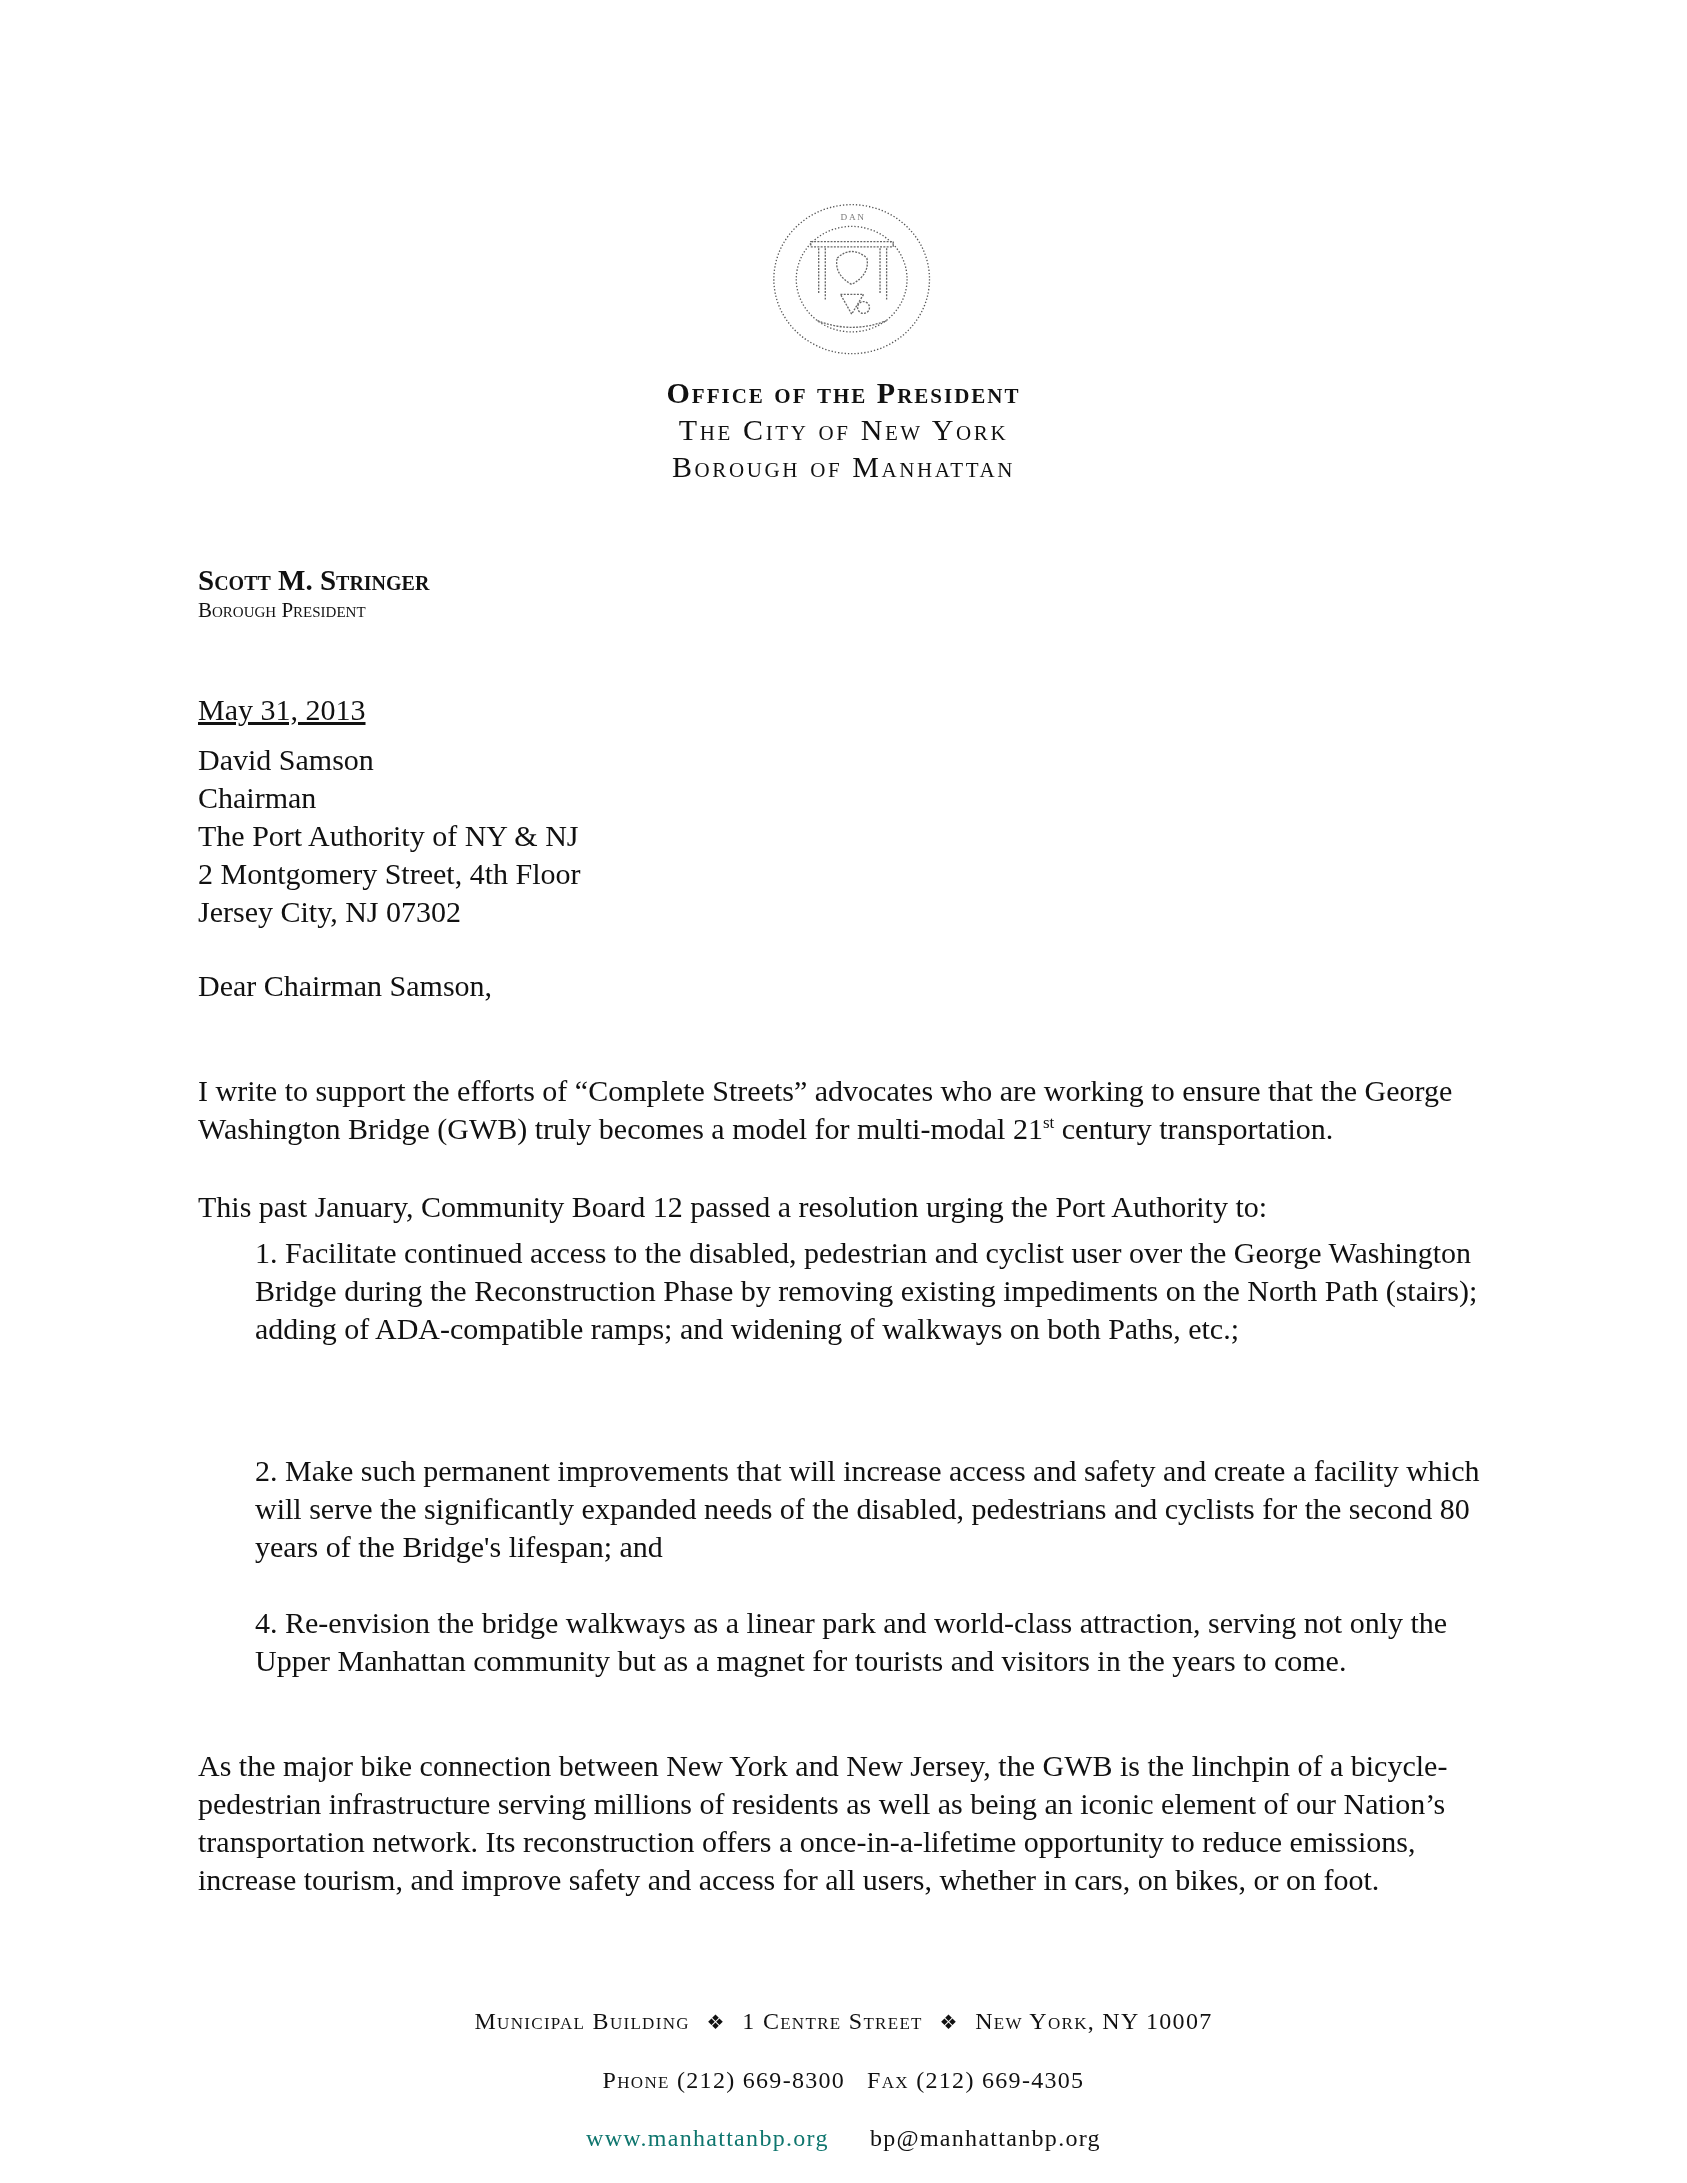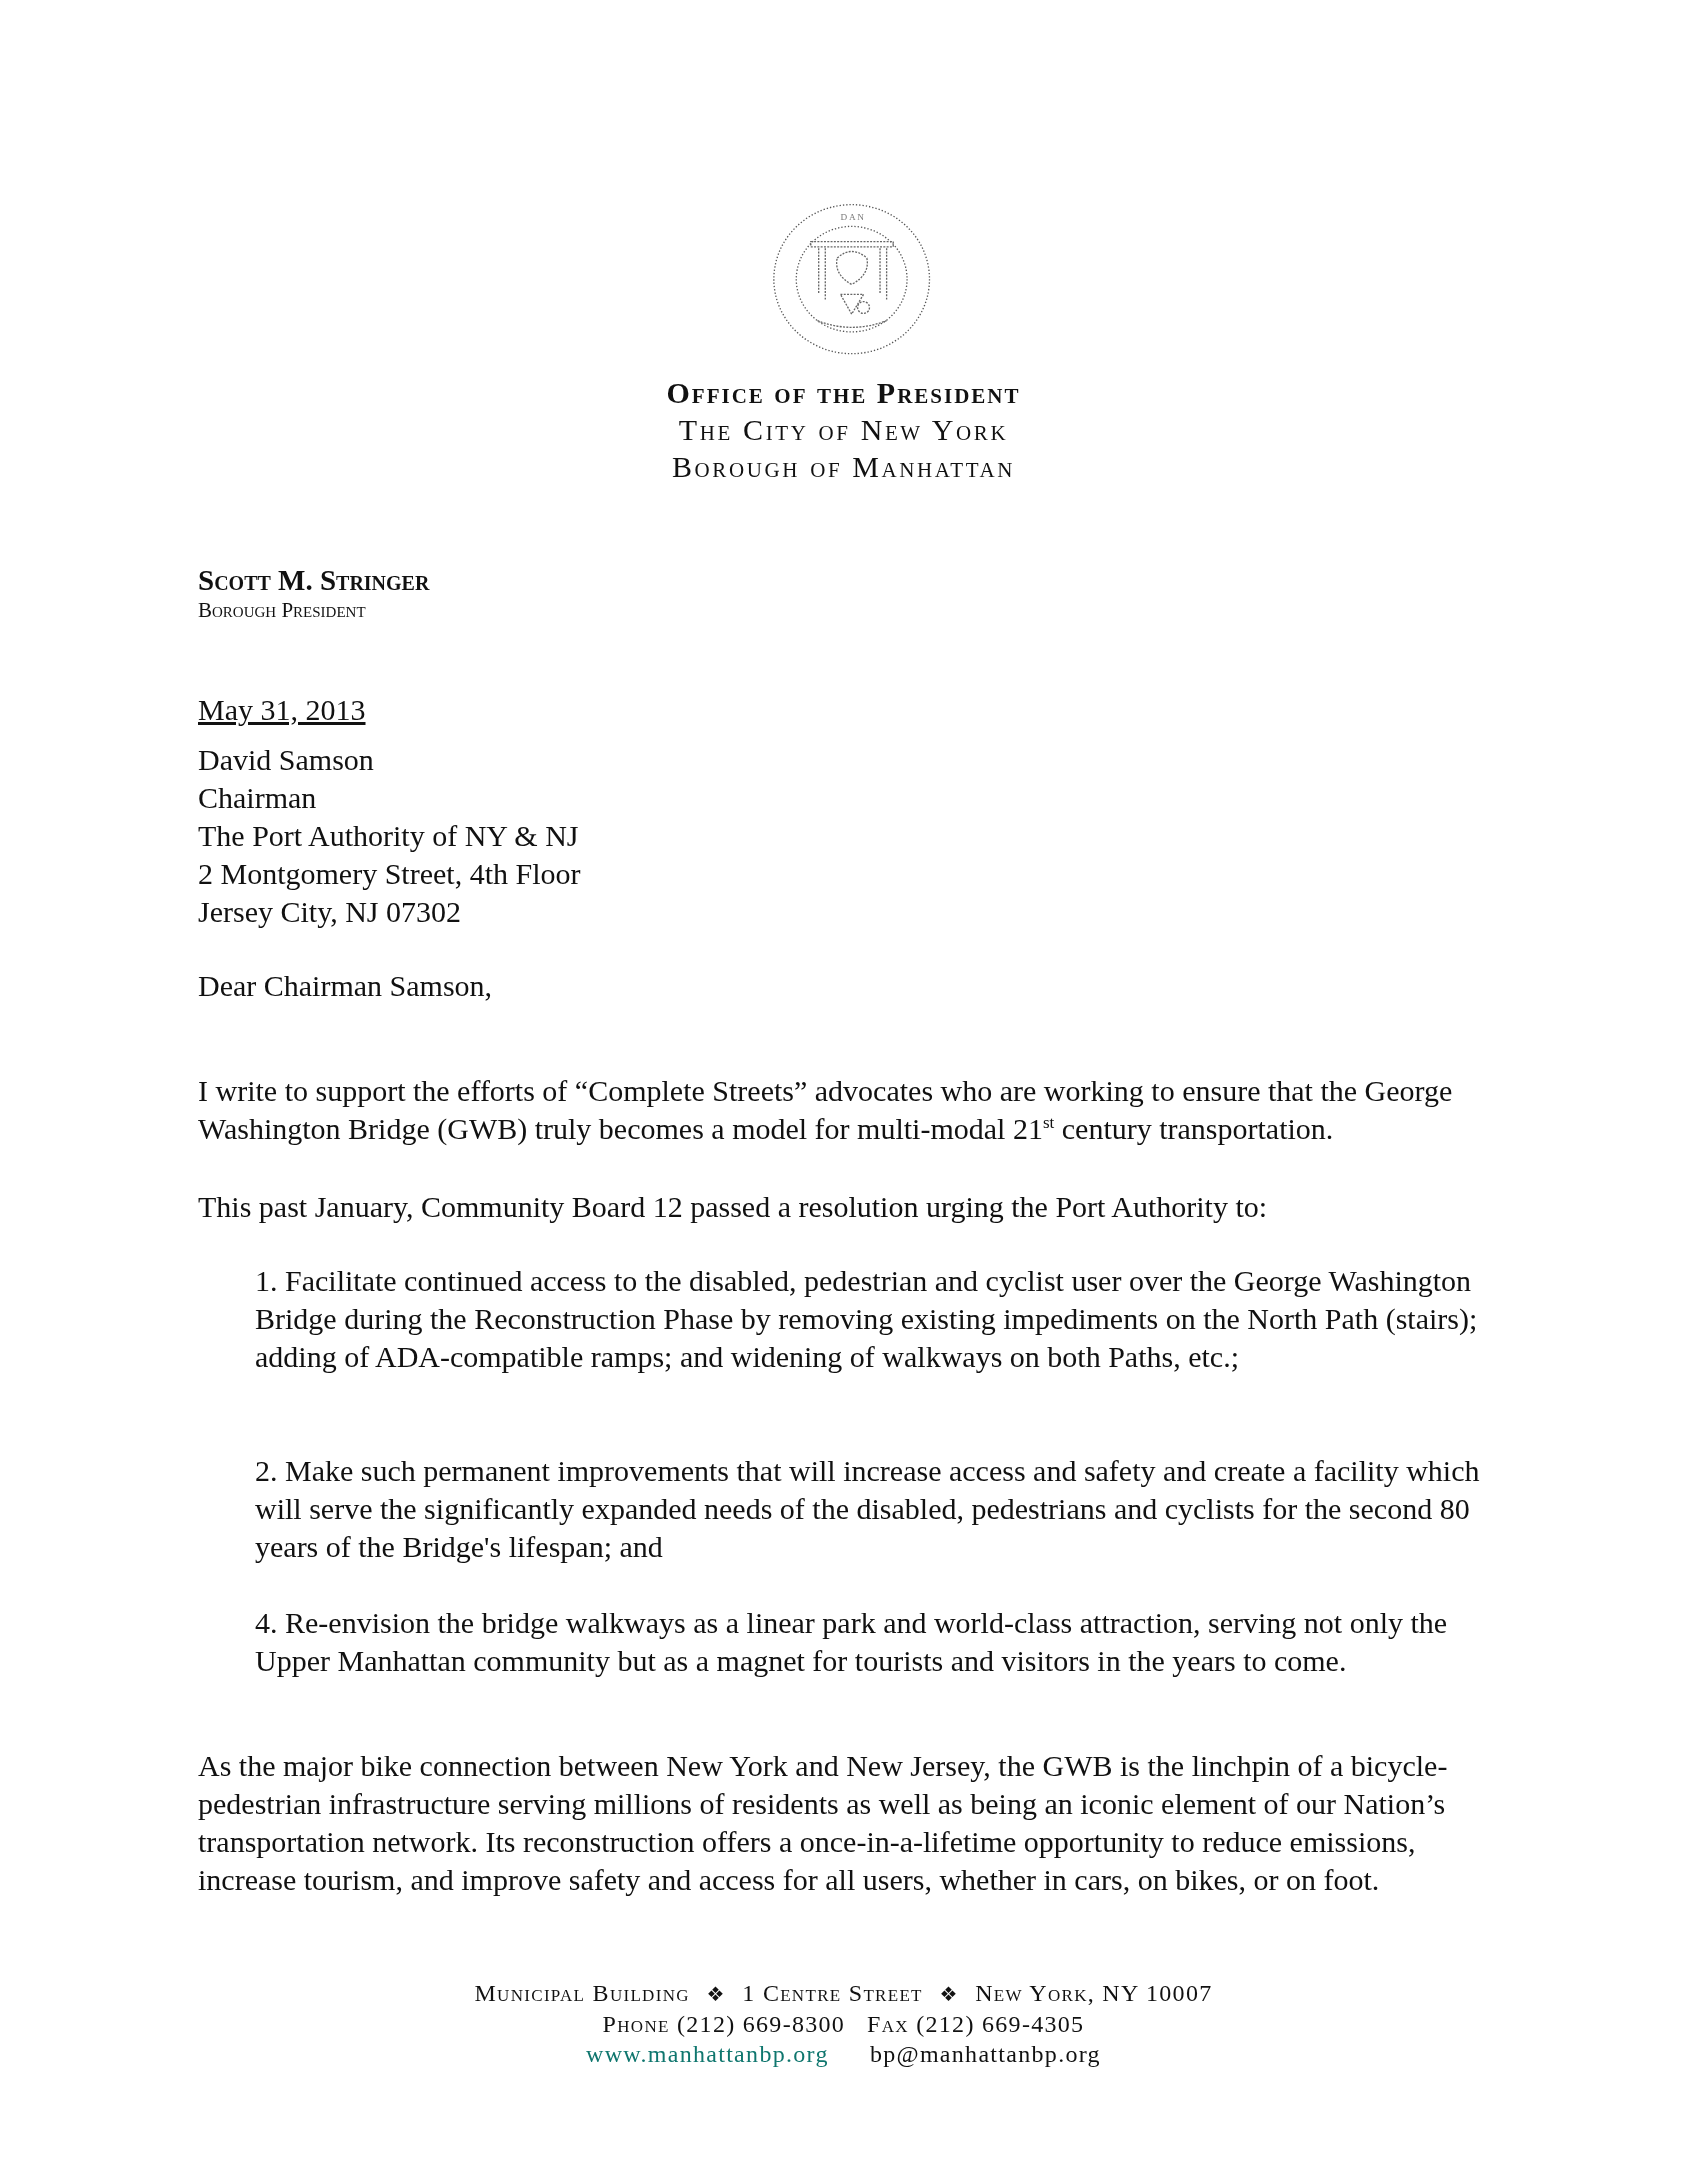--- a/index.html
+++ b/index.html
@@ -81,41 +81,41 @@
     .salutation { top: 967px; }
     .para1 { top: 1072px; }
     .para2 { top: 1188px; }
     .list {
       position: absolute;
       left: 255px;
       width: 1244px;
       font-size: 30px;
       line-height: 38px;
     }
-    .item1 { top: 1262px; }
+    .item1 { top: 1234px; }
     .item2 { top: 1452px; }
     .item3 { top: 1604px; }
     .para3 { top: 1747px; }
     sup {
       font-size: 17px;
       line-height: 0;
       vertical-align: super;
     }
     
     .footer {
       position: absolute;
       left: 0;
       width: 1687px;
       text-align: center;
       top: 1978px;
       font-size: 24px;
       line-height: 30px;
       letter-spacing: 1.3px;
     }
-    .footer-line { display: block; }
+    .footer-line { display: block; margin-top: 28px; }
     .sc { font-variant: small-caps; }
     .diamond {
       display: inline-block;
       margin: 0 9.3px;
       font-size: 20px;
     }
     .footer a {
       color: #0f766e;
     }
     .gap { display: inline-block; width: 26.5px; }

